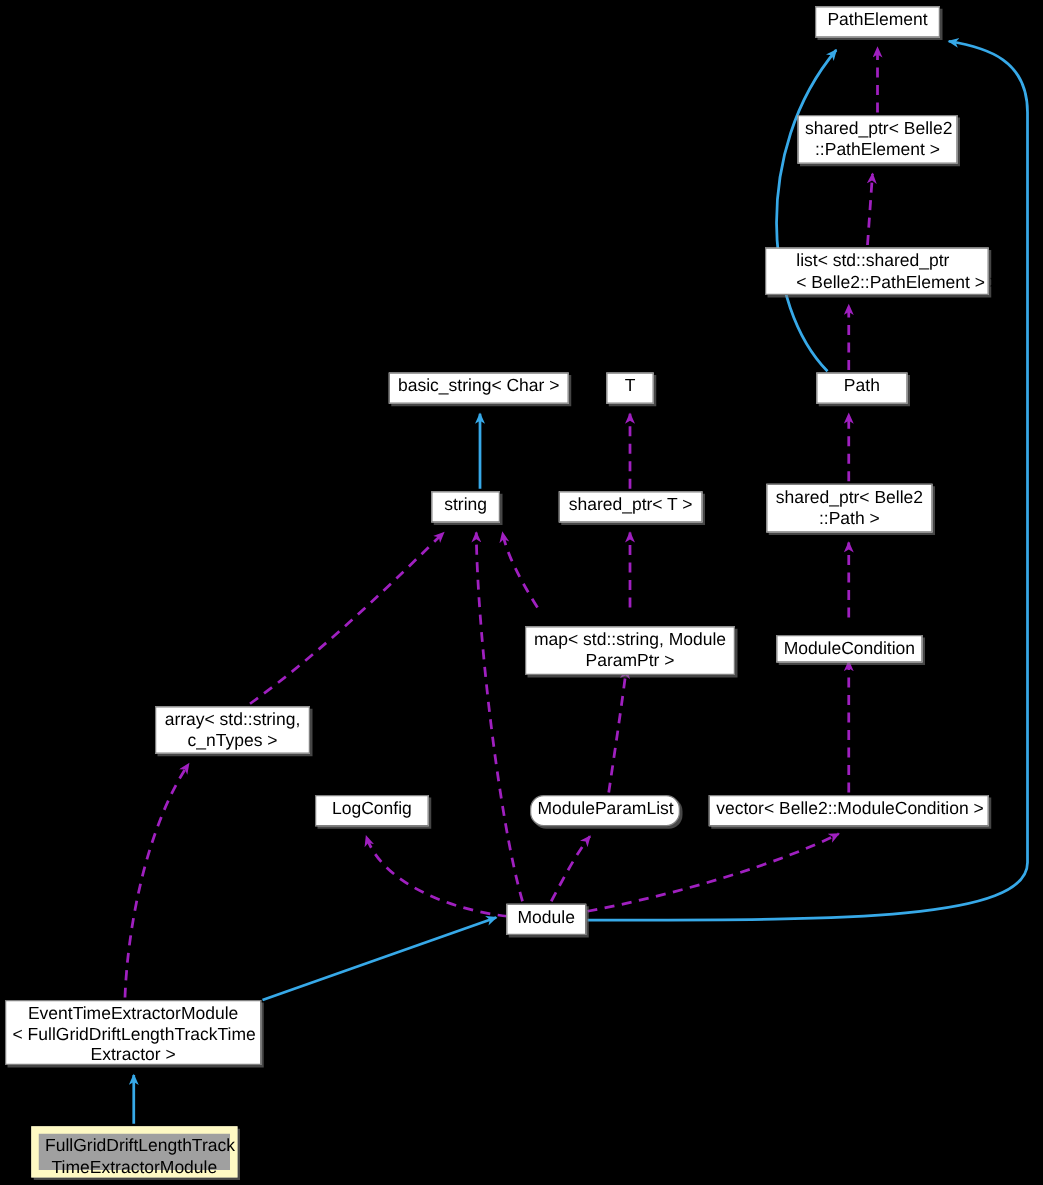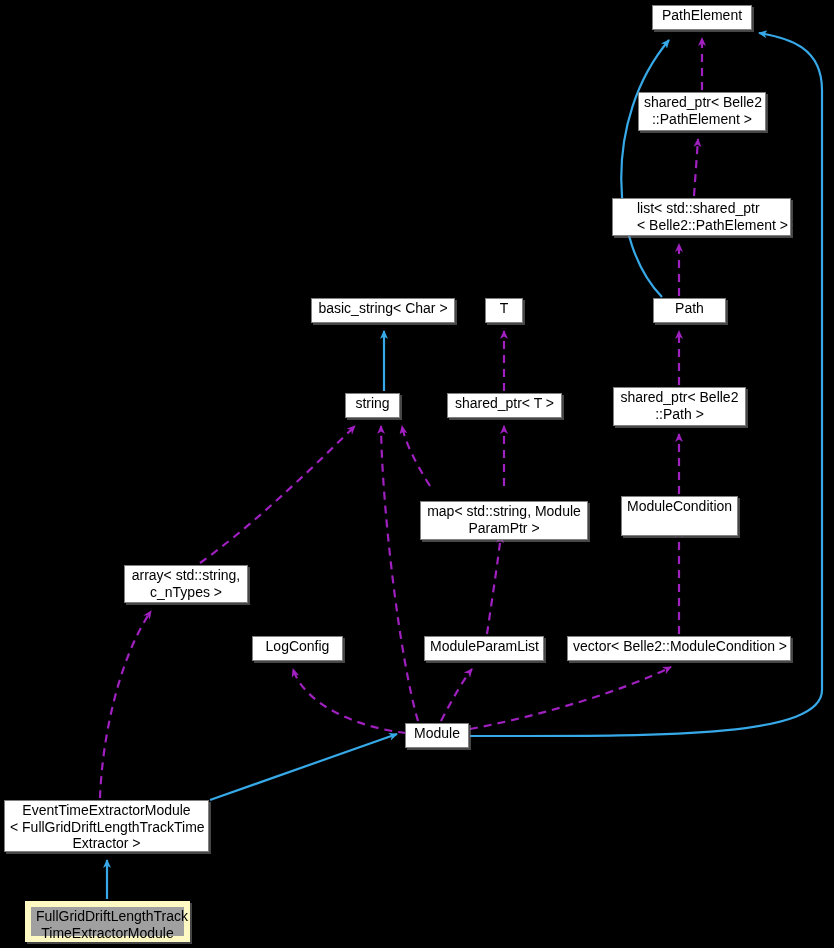--- a/index.html
+++ b/index.html
@@ -100,25 +100,25 @@
 &lt; Belle2::PathElement &gt; &gt;</span></div>
       <div class="node" style="left: 311px; top: 298px; width: 144px; height: 25px;"><span>basic_string&lt; Char &gt;</span></div>
       <div class="node" style="left: 485px; top: 298px; width: 38px; height: 25px;"><span>T</span></div>
       <div class="node" style="left: 653px; top: 298px; width: 73px; height: 25px;"><span>Path</span></div>
       <div class="node" style="left: 345px; top: 393px; width: 55px; height: 25px;"><span>string</span></div>
       <div class="node" style="left: 447px; top: 393px; width: 115px; height: 25px;"><span>shared_ptr&lt; T &gt;</span></div>
       <div class="node" style="left: 613px; top: 387px; width: 133px; height: 39px;"><span>shared_ptr&lt; Belle2
 ::Path &gt;</span></div>
       <div class="node" style="left: 420px; top: 488px; width: 168px; height: 39px; margin-top: 13px;"><span>map&lt; std::string, Module
 ParamPtr &gt;</span></div>
-      <div class="node" style="left: 621px; top: 496px; width: 117px; height: 40px;"><span>ModuleCondition</span></div>
+      <div class="node" style="left: 621px; top: 508px; width: 117px; height: 22px;"><span>ModuleCondition</span></div>
       <div class="node" style="left: 124px; top: 565px; width: 124px; height: 38px;"><span>array&lt; std::string,
 c_nTypes &gt;</span></div>
       <div class="node" style="left: 252px; top: 636px; width: 91px; height: 25px;"><span>LogConfig</span></div>
-      <div class="node" style="left: 424px; top: 636px; width: 120px; height: 25px;"><span>ModuleParamList</span></div>
+      <div class="node" style="left: 424px; top: 636px; width: 120px; height: 25px; border-radius: 11px;"><span>ModuleParamList</span></div>
       <div class="node" style="left: 567px; top: 636px; width: 224px; height: 25px;"><span>vector&lt; Belle2::ModuleCondition &gt;</span></div>
       <div class="node" style="left: 405px; top: 723px; width: 64px; height: 25px;"><span>Module</span></div>
       <div class="node" style="left: 4px; top: 800px; width: 205px; height: 52px;"><span>EventTimeExtractorModule
 &lt; FullGridDriftLengthTrackTime
 Extractor &gt;</span></div>
       <div class="node highlight" style="left: 25px; top: 901px; width: 165px; height: 41px;"><span>FullGridDriftLengthTrack
 TimeExtractorModule</span></div>
     </div>
 
 </div>

